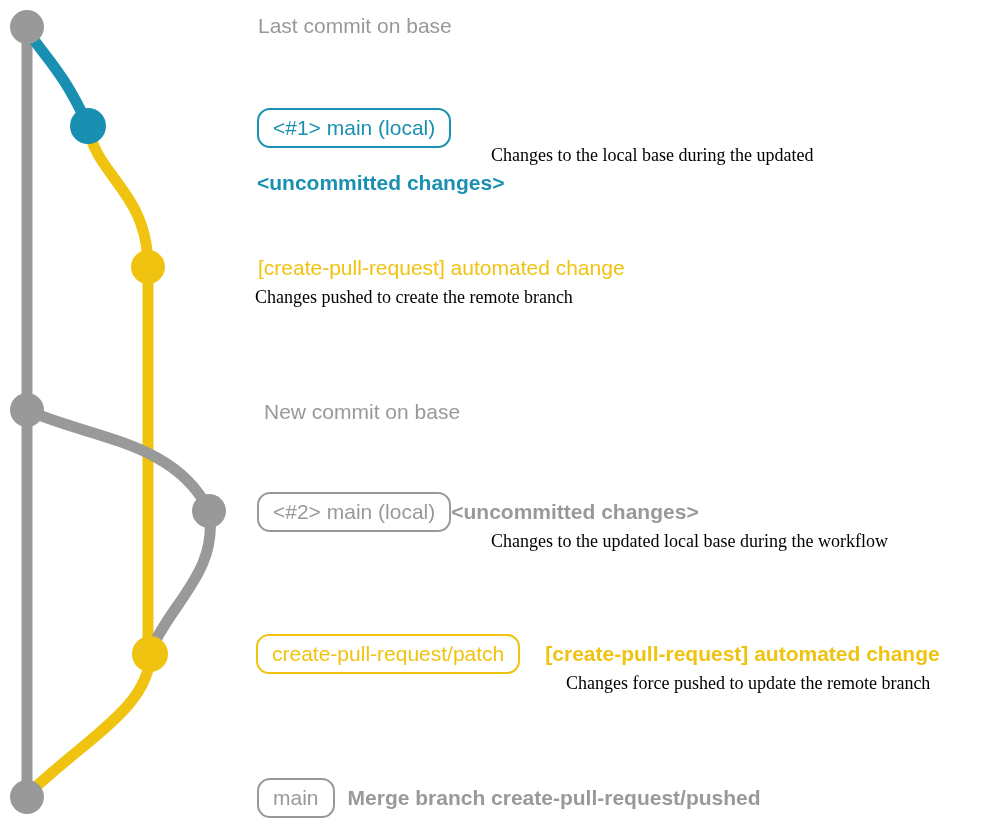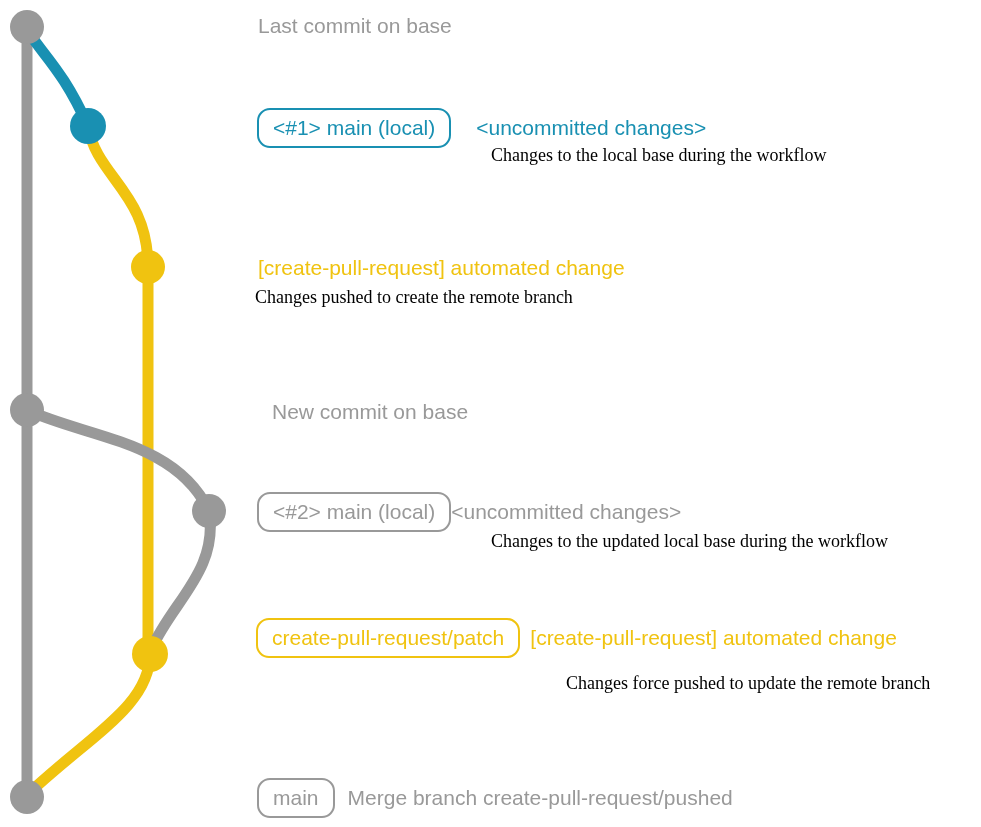--- a/index.html
+++ b/index.html
@@ -9,21 +9,21 @@
   .serif{font-family:"Liberation Serif",serif;font-size:18px;color:#000;position:absolute;white-space:nowrap;}
   .row{position:absolute;display:flex;align-items:flex-start;}
   .badge{display:inline-block;border:2px solid;border-radius:13px;padding:6px 14px;
          font-size:21px;line-height:1.15;white-space:nowrap;background:#fff;}
   .gray-t{color:var(--gray);}
   .blue-t{color:var(--blue);}
   .yellow-t{color:var(--yellow);}
   .badge.gray-b{border-color:var(--gray);color:var(--gray);}
   .badge.blue-b{border-color:var(--blue);color:var(--blue);}
   .badge.yellow-b{border-color:var(--yellow);color:var(--yellow);}
-  .note{margin-top:7px;}
+  .note{margin-top:7px;font-weight:bold;}
   .stroke-gray{stroke:var(--gray);}
   .stroke-blue{stroke:var(--blue);}
   .stroke-yellow{stroke:var(--yellow);}
   .fill-gray{fill:var(--gray);}
   .fill-blue{fill:var(--blue);}
   .fill-yellow{fill:var(--yellow);}
   .branch{fill:none;stroke-width:11;stroke-linecap:round;}
 </style>
 </head>
 <body>
@@ -43,38 +43,38 @@
     <circle cx="88" cy="126" r="18" class="fill-blue"></circle>
     <circle cx="148" cy="267" r="17" class="fill-yellow"></circle>
     <circle cx="27" cy="410" r="17" class="fill-gray"></circle>
     <circle cx="209" cy="511" r="17" class="fill-gray"></circle>
     <circle cx="150" cy="654" r="18" class="fill-yellow"></circle>
     <circle cx="27" cy="797" r="17" class="fill-gray"></circle>
   </svg>
 
   <div class="sans gray-t" style="position:absolute;left:258px;top:13px;">Last commit on base</div>
 
-  <div class="row" style="left:257px;top:108px;gap:25px;">
+  <div class="row" style="left:257px;top:108px;gap:15px;flex-direction:column;">
     <span class="badge blue-b sans">&lt;#1&gt; main (local)</span>
     <span class="sans blue-t note">&lt;uncommitted changes&gt;</span>
   </div>
-  <div class="serif" style="left:491px;top:145px;">Changes to the local base during the workflow</div>
+  <div class="serif" style="left:491px;top:145px;">Changes to the local base during the updated</div>
 
   <div class="sans yellow-t" style="position:absolute;left:258px;top:255px;">[create-pull-request] automated change</div>
   <div class="serif" style="left:255px;top:287px;">Changes pushed to create the remote branch</div>
 
-  <div class="sans gray-t" style="position:absolute;left:272px;top:399px;text-align:right;">New commit on base</div>
+  <div class="sans gray-t" style="position:absolute;left:264px;top:399px;text-align:right;">New commit on base</div>
 
   <div class="row" style="left:257px;top:492px;">
     <span class="badge gray-b sans">&lt;#2&gt; main (local)</span>
     <span class="sans gray-t note">&lt;uncommitted changes&gt;</span>
   </div>
   <div class="serif" style="left:491px;top:531px;">Changes to the updated local base during the workflow</div>
 
-  <div class="row" style="left:256px;top:618px;gap:10px;justify-content:flex-end;">
+  <div class="row" style="left:256px;top:634px;gap:25px;justify-content:flex-end;">
     <span class="badge yellow-b sans">create-pull-request/patch</span>
     <span class="sans yellow-t note">[create-pull-request] automated change</span>
   </div>
   <div class="serif" style="left:566px;top:673px;">Changes force pushed to update the remote branch</div>
 
   <div class="row" style="left:257px;top:778px;gap:13px;">
     <span class="badge gray-b sans">main</span>
     <span class="sans gray-t note">Merge branch create-pull-request/pushed</span>
   </div>
 

